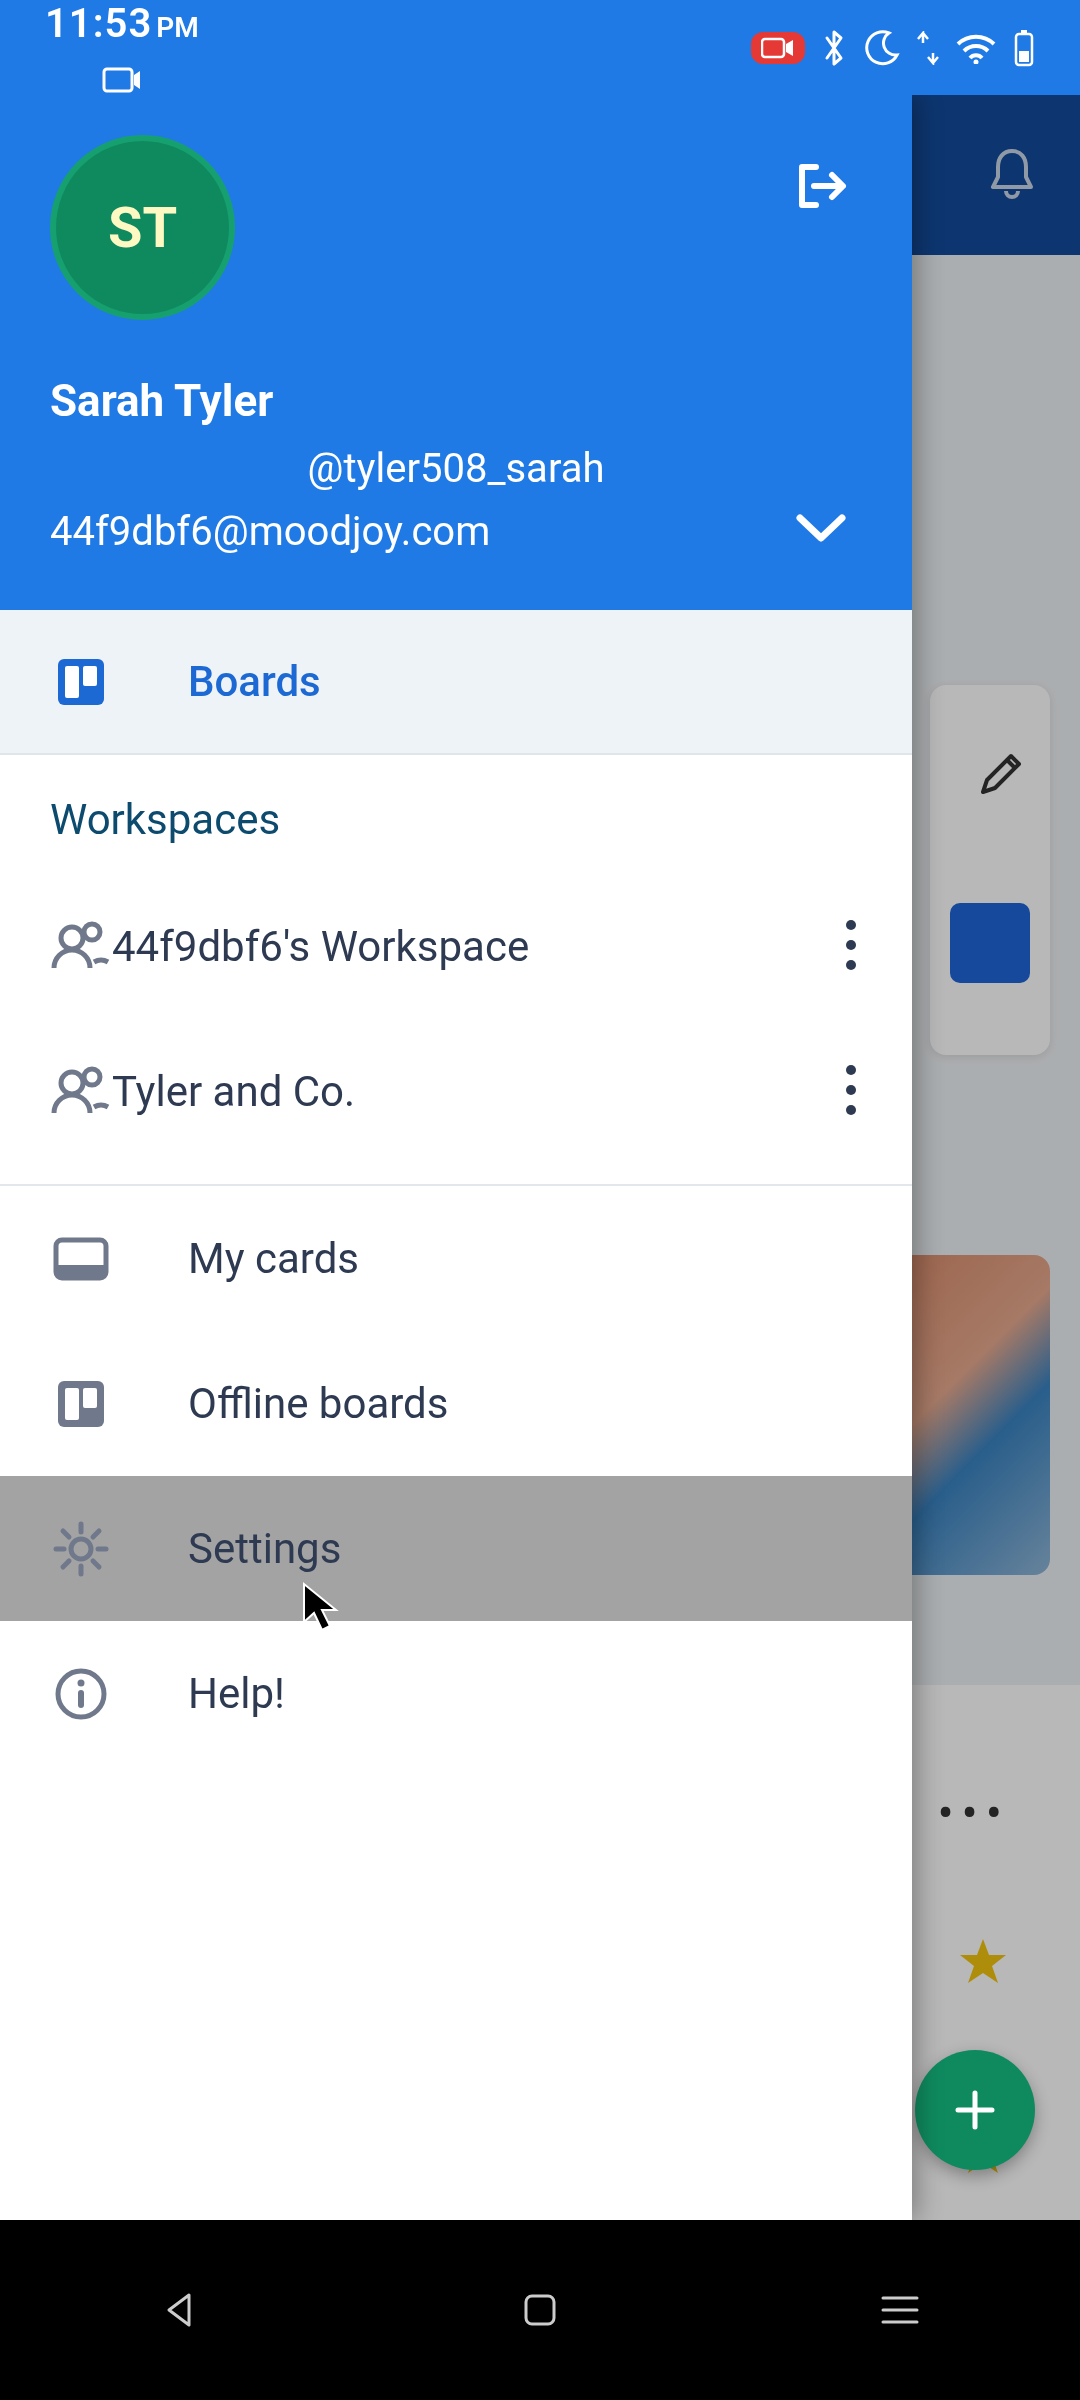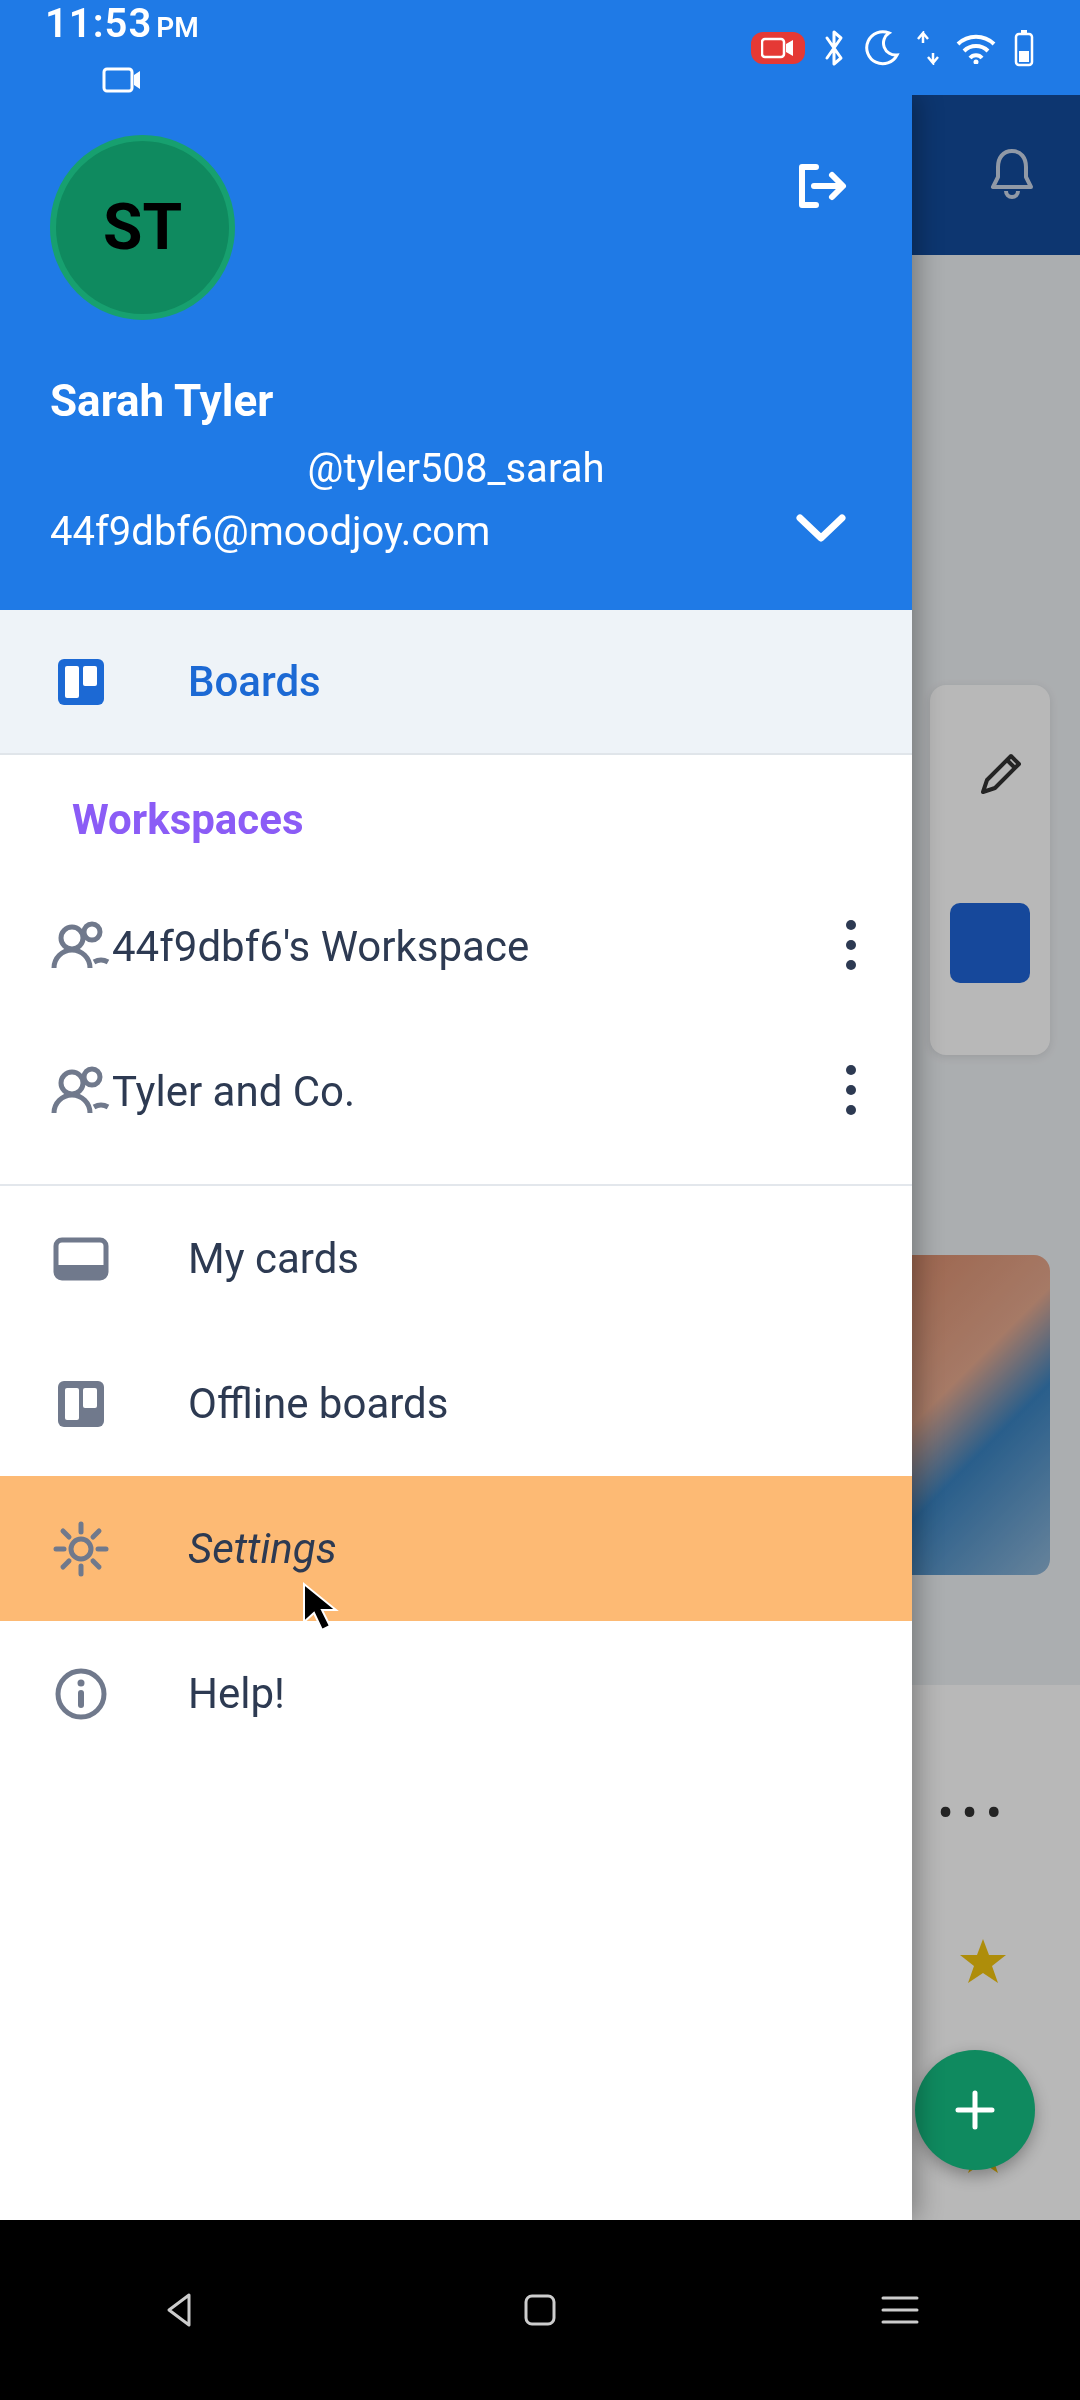--- a/index.html
+++ b/index.html
@@ -26,37 +26,37 @@
   .bg-imgcard { position: absolute; top: 1000px; right: 30px; width: 160px; height: 320px; border-radius: 16px; overflow: hidden; background: linear-gradient(135deg,#d98b6b 0%,#e6a98e 40%,#3a83c1 60%,#8fb6d7 100%); }
   .bg-section2 { position: absolute; top: 1430px; right: 0; width: 200px; height: 700px; background: #fff; }
   .bg-more { position: absolute; top: 1530px; right: 70px; font-size: 48px; letter-spacing: 8px; color: #333; }
   .bg-star1 { position: absolute; top: 1680px; right: 70px; }
   .bg-star2 { position: absolute; top: 1870px; right: 70px; }
   .fab { position: absolute; bottom: 230px; right: 45px; width: 120px; height: 120px; border-radius: 60px; background: #0f8a5f; display: flex; align-items: center; justify-content: center; box-shadow: 0 6px 16px rgba(0,0,0,.3); z-index: 3; }
 
   
   .drawer { position: absolute; top: 95px; left: 0; width: 912px; bottom: 180px; background: #fff; z-index: 4; box-shadow: 6px 0 24px rgba(0,0,0,.3); display: flex; flex-direction: column; }
   .drawer-header { background: #1f7ae6; color: #fff; padding: 40px 50px 55px; position: relative; }
-  .avatar { width: 185px; height: 185px; border-radius: 50%; background: #0f8a5f; border: 6px solid #17a06f; display: flex; align-items: center; justify-content: center; font-size: 64px; font-weight: 700; color: #000000; margin-bottom: 55px; }
+  .avatar { width: 185px; height: 185px; border-radius: 50%; background: #0f8a5f; border: 6px solid #17a06f; display: flex; align-items: center; justify-content: center; font-size: 56px; font-weight: 700; color: #fef9c3; margin-bottom: 55px; }
   .d-name { font-size: 44px; font-weight: 700; margin-bottom: 18px; }
   .d-handle { font-size: 40px; font-weight: 400; margin-bottom: 16px; text-align: center; }
   .d-email { font-size: 40px; font-weight: 400; }
   .d-exit { position: absolute; top: 60px; right: 60px; }
   .d-chev { position: absolute; bottom: 58px; right: 60px; }
 
   .d-item { display: flex; align-items: center; height: 145px; padding: 0 50px; gap: 76px; }
   .d-item.active { background: #eef3f8; color: #1c69d4; border-bottom: 2px solid #e0e5ea; }
   .d-item.active .d-label { color: #1c69d4; font-weight: 500; }
   .d-item .d-ico { width: 62px; display: flex; justify-content: center; }
   .d-label { font-size: 42px; color: #2d3a52; }
-  .d-section-label { font-size: 42px; font-weight: 700; color: #8b5cf6; padding: 40px 72px 30px; }
+  .d-section-label { font-size: 42px; font-weight: 400; color: #0c4a6e; padding: 40px 50px 30px; }
   .d-workspace-row { display: flex; align-items: center; height: 145px; padding: 0 50px; position: relative; }
   .d-more { position: absolute; right: 55px; top: 50%; transform: translateY(-50%); }
   .d-divider { height: 2px; background: #e3e7ec; margin-top: 20px; }
-  .d-item.hovered { background: #fdba74; font-style: italic; }
+  .d-item.hovered { background: #a3a3a3; }
 
   .cursor { position: absolute; z-index: 10; pointer-events: none; }
 
   
   .navbar { position: absolute; bottom: 0; left: 0; right: 0; height: 180px; background: #000; display: flex; align-items: center; justify-content: space-around; z-index: 6; }
   .nav-btn { width: 70px; height: 70px; display: flex; align-items: center; justify-content: center; }
 </style>
 </head>
 <body>
 

